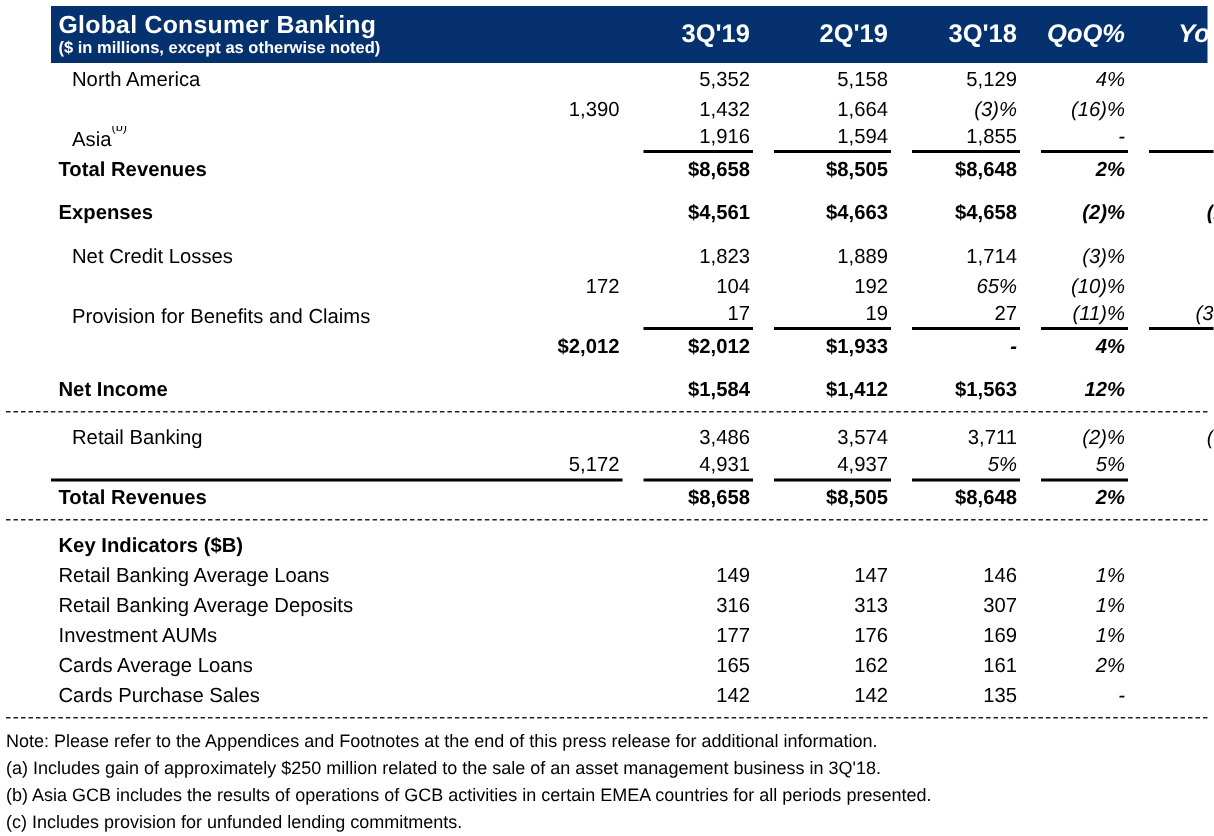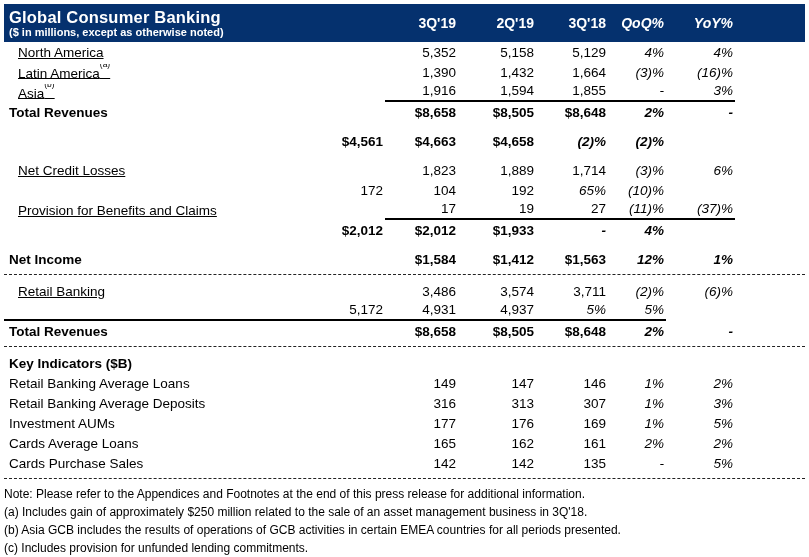--- a/index.html
+++ b/index.html
@@ -9,47 +9,49 @@
     font-family: "Liberation Sans", sans-serif;
     color: #000;
     overflow: hidden;
   }
   .sheet { margin: 4px; width: 801px; }
 
   
   .grid {
     display: grid;
     grid-template-columns: 381px 73px 78px 72px 58px 69px;
+    column-gap: 14px;
     align-items: center;
+    margin-left: 30px;
   }
 
   
   .band {
     background: var(--header-bg, #05316E);
     color: var(--header-text, #ffffff);
     height: 38px;
     padding: 2px 0;
   }
   .band .title-block { padding-left: 5px; }
   .band .title {
     font-size: 16.5px; font-weight: 700; line-height: 18px;
     letter-spacing: 0.2px; white-space: nowrap;
   }
   .band .subtitle {
     font-size: 11px; font-weight: 700; line-height: 13px; white-space: nowrap;
   }
   .band .hnum {
-    font-size: 14px; font-weight: 700; text-align: right; padding-right: 2px;
+    font-size: 17px; font-weight: 700; text-align: right; padding-right: 2px;
   }
   .band .hpct { font-style: italic; }
 
   
   .row { height: 20px; font-size: 13.5px; }
   .row .label { padding-left: 5px; white-space: nowrap; overflow: hidden; }
-  .row.indent .label { padding-left: 14px; text-decoration: underline; }
+  .row.indent .label { padding-left: 14px; }
   .row.bold { font-weight: 700; }
   .row .num { text-align: right; padding-right: 2px; white-space: nowrap; }
   .row .pct { font-style: italic; }
   .row .sumline { border-bottom: 2px solid #000; height: 100%; line-height: 18px; }
   sup.fn { font-size: 8.5px; position: relative; top: -5px; font-weight: 400; }
 
   .spacer { height: 9px; }
   .divider { border-top: 1px dashed #222; height: 0; margin: 5px 0 6px 0; }
 
   
@@ -76,21 +78,20 @@
   <div>
       <div class="row grid indent">
         <div class="cell label">North America</div>
         <div class="cell num">5,352</div>
         <div class="cell num">5,158</div>
         <div class="cell num">5,129</div>
         <div class="cell num pct">4%</div>
         <div class="cell num pct">4%</div>
       </div>
       <div class="row grid indent">
-        <div class="cell label">Latin America<sup class="fn">(a)</sup></div>
         <div class="cell num">1,390</div>
         <div class="cell num">1,432</div>
         <div class="cell num">1,664</div>
         <div class="cell num pct">(3)%</div>
         <div class="cell num pct">(16)%</div>
       </div>
       <div class="row grid indent">
         <div class="cell label">Asia<sup class="fn">(b)</sup></div>
         <div class="cell num sumline">1,916</div>
         <div class="cell num sumline">1,594</div>
@@ -101,20 +102,21 @@
       <div class="row grid bold">
         <div class="cell label">Total Revenues</div>
         <div class="cell num">$8,658</div>
         <div class="cell num">$8,505</div>
         <div class="cell num">$8,648</div>
         <div class="cell num pct">2%</div>
         <div class="cell num pct">-</div>
       </div>
       <div class="spacer"></div>
       <div class="row grid bold">
+        <div class="cell label">Expenses</div>
         <div class="cell num">$4,561</div>
         <div class="cell num">$4,663</div>
         <div class="cell num">$4,658</div>
         <div class="cell num pct">(2)%</div>
         <div class="cell num pct">(2)%</div>
       </div>
       <div class="spacer"></div>
       <div class="row grid indent">
         <div class="cell label">Net Credit Losses</div>
         <div class="cell num">1,823</div>

